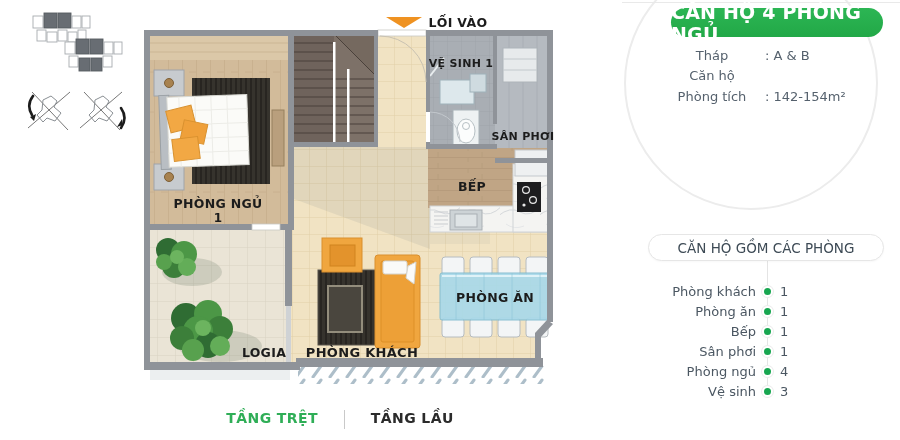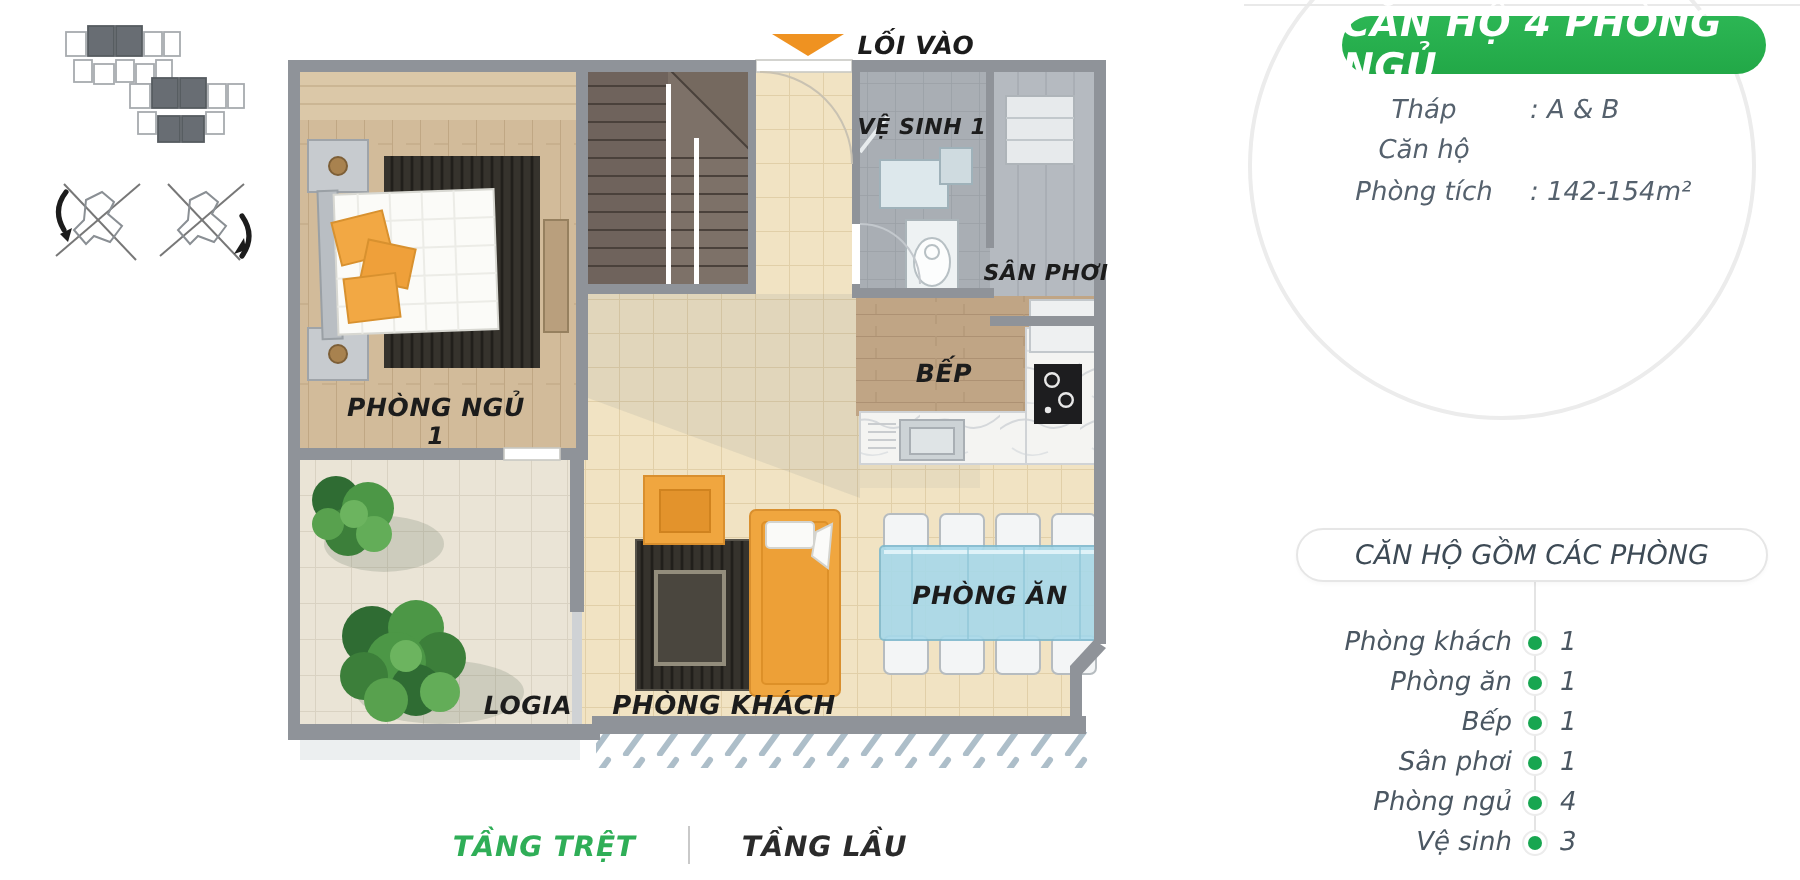--- a/index.html
+++ b/index.html
@@ -1,56 +1,56 @@
 <!DOCTYPE html>
 <html><head>
 <meta charset="utf-8">
 <style>
   * { margin:0; padding:0; box-sizing:border-box; }
   html,body { width:900px; height:440px; background:#ffffff; overflow:hidden;
               font-family:"DejaVu Sans","Liberation Sans",sans-serif; }
-  .page { position:relative; width:900px; height:416px; background:#fff;font-style:italic; }
+  .page { position:relative; width:900px; height:416px; background:#fff; }
 
   
   .arc-decor { position:absolute; left:624px; top:-44px; width:254px; height:254px;
                border:2px solid #ececec; border-radius:50%; z-index:1; }
   .top-hairline { position:absolute; left:622px; top:2px; width:278px; height:1px;
                   background:#e9e9e9; z-index:1; }
 
   
   .info-panel { position:absolute; left:655px; top:8px; width:232px; z-index:2; }
   .pill-green { margin-left:16px; width:212px; height:29px; border-radius:15px;
                 background:linear-gradient(#2cb654,#22a847);
                 color:#fff; font-size:19px; font-weight:700; letter-spacing:.2px;
                 display:flex; align-items:center; justify-content:center; }
   .specs { margin-top:9px; padding-left:4px;text-align:center; }
   .spec-row { display:flex; font-size:13px; color:#55616d; line-height:1.56; }
   .spec-label { width:106px; flex:none; }
   .spec-value { white-space:pre-line; }
 
   
-  .rooms-panel { position:absolute; left:648px; top:234px; width:240px; z-index:2;margin-top:30px; }
+  .rooms-panel { position:absolute; left:648px; top:234px; width:240px; z-index:2; }
   .pill-white { width:236px; height:27px; border:1px solid #e6e6e6; border-radius:14px;
                 background:#fff; color:#3d4a55; font-size:13.5px; font-weight:400;
                 display:flex; align-items:center; justify-content:center;
                 box-shadow:0 1px 2px rgba(0,0,0,.03); position:relative; z-index:3; }
   .connector { position:absolute; left:119px; top:27px; width:1px; height:133px;
                background:#e4e4e4; z-index:1; }
   .room-rows { margin-top:24px; display:flex; flex-direction:column; gap:7px;
                position:relative; z-index:2; }
   .room-row { display:flex; align-items:center; height:13px; }
   .room-label { width:108px; text-align:right; font-size:13px; color:#4b5762; flex:none; }
   .room-dot { width:7px; height:7px; border-radius:50%; background:#17a650;
               margin-left:8px; flex:none;
               box-shadow:0 0 0 2px #ffffff, 0 0 0 3px #ececec; }
   .room-count { margin-left:9px; font-size:13px; color:#4b5762; }
 
   
   .tabs { position:absolute; left:140px; top:410px; width:400px; height:22px;
-          display:flex; align-items:flex-end; justify-content:center; z-index:2; }
+          display:flex; align-items:flex-start; justify-content:center; z-index:2; }
   .tab { font-size:14px; font-weight:700; letter-spacing:.4px; cursor:pointer; }
   .tab.active { color:#2fae57; }
   .tab.inactive { color:#2b2b2b; }
   .tab-divider { width:1px; height:19px; background:#c9c9c9; margin:0 26px; }
 
   
   .mini-diagrams { position:absolute; left:25px; top:6px; z-index:2; }
   .floor-plan { position:absolute; left:140px; top:14px; z-index:2; }
   svg text { font-family:"DejaVu Sans","Liberation Sans",sans-serif; font-weight:700;
              fill:#1c1c1c; letter-spacing:.3px; }

